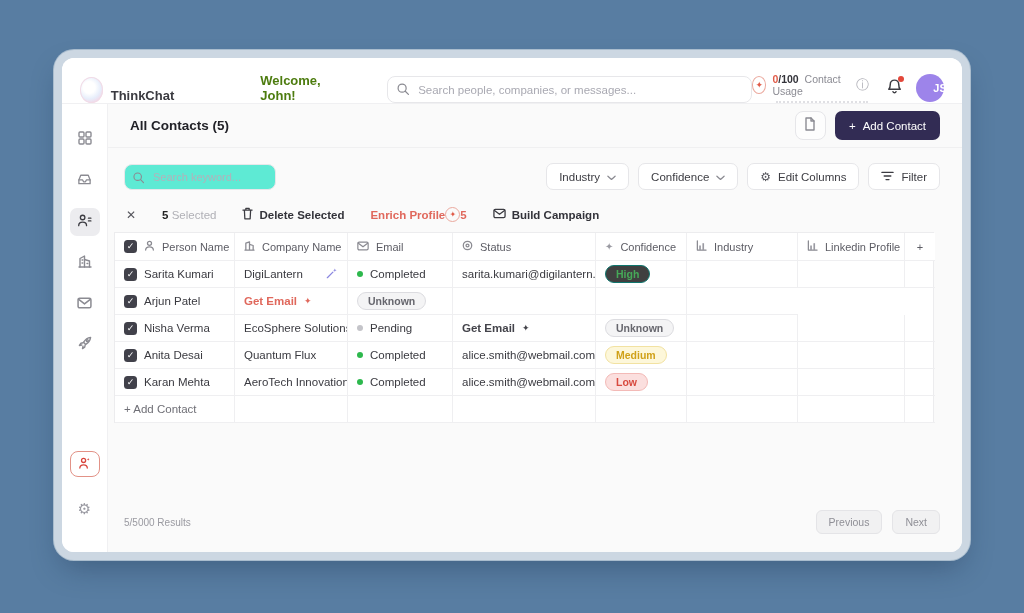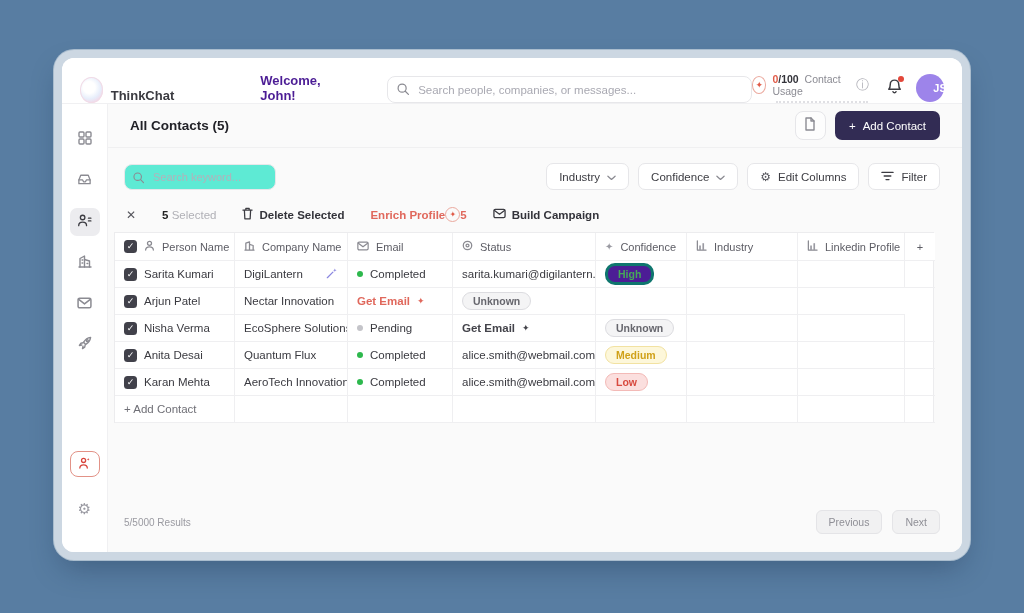--- a/index.html
+++ b/index.html
@@ -21,21 +21,21 @@
 
   
   .app-header {
     height:46px; flex:0 0 46px; display:flex; align-items:flex-end;
     padding:0 18px; border-bottom:1px solid #f0f0f2; background:#fff;
   }
   .logo { width:26px; height:26px; border-radius:50%;
     background:radial-gradient(circle at 40% 40%, #ffffff 28%, #e7eefb 55%, #f6cfe0 85%, #cfe2f5 100%);
     box-shadow:0 0 0 1px #f2dbe6 inset; }
   .brand { font-size:13px; color:#3a3a40; margin-left:8px; font-weight:bold; }
-  .welcome { font-size:13px; font-weight:bold; color:#4c1d95; margin-left:86px; }
+  .welcome { font-size:13px; font-weight:bold; color:#4d7c0f; margin-left:86px; }
   .global-search { position:relative; margin-left:40px; width:418px; }
   .global-search input {
     width:100%; height:27px; border:1px solid #e7e7ea; border-radius:8px;
     background:#fff; padding:0 19px 0 30px; font-size:11.5px; color:#444;
     font-family:"Liberation Sans", sans-serif; outline:none;
   }
   .global-search input::placeholder { color:#a9a9b2; }
   .gs-icon { position:absolute; left:9px; top:6px; }
   .header-right { margin-left:auto; display:flex; align-items:center; gap:13px; }
   .credit { display:flex; flex-direction:column; }
@@ -115,21 +115,21 @@
   .t-cell:last-child { border-right:none; }
   .t-head .t-cell { height:28px; color:#5c5c64; font-size:11px; background:#fff; }
   .h-icon { color:#9a9aa2; font-size:10px; line-height:1; }
   .checkbox { width:13px; height:13px; border-radius:3.5px; background:#41414a;
     color:#fff; font-size:9px; line-height:13px; text-align:center; flex:0 0 13px; }
   .dot { width:6px; height:6px; border-radius:50%; flex:0 0 6px; }
   .dot-green { background:#2db84d; }
   .dot-amber { background:#e6b52c; }
   .dot-gray  { background:#c4c4c9; }
   .pill { padding:2px 10px; border-radius:10px; font-size:10.5px; font-weight:bold; }
-  .pill-high    { background:#4c1d95; color:#46a958; border:3px solid #0f766e; }
+  .pill-high    { background:#404040; color:#46a958; border:1px solid #0f766e; }
   .pill-unknown { background:#f4f4f5; color:#66666d; border:1px solid #dcdce0; }
   .pill-medium  { background:#fdf7da; color:#d0a119; border:1px solid #f2e2a2; }
   .pill-low     { background:#fbdfde; color:#d84a3f; border:1px solid #f3bab7; }
   .email-red  { color:#e0685c; font-weight:bold; }
   .email-dark { color:#44444b; font-weight:bold; }
   .spark-red  { color:#e0685c; font-size:9px; }
   .spark-dark { color:#44444b; font-size:9px; }
   .wand-icon { margin-left:auto; }
   .add-row-cell { color:#6f6f76; }
   .plus-col { justify-content:center; color:#8b8b92; }
@@ -452,23 +452,20 @@
           <div class="t-cell"></div>
           <div class="t-cell"></div>
         </div>
 
         <div class="t-row">
           <div class="t-cell">
               <span class="checkbox glyph">✓</span>
               <span>Arjun Patel</span>
             </div>
           <div class="t-cell">
-              <span>Nectar Innovation</span>
-            </div>
-          <div class="t-cell">
               <span class="email-red">Get Email</span>
               <span class="spark-red glyph">✦</span>
             </div>
           <div class="t-cell">
               <span class="pill pill-unknown">Unknown</span>
             </div>
           <div class="t-cell"></div>
           <div class="t-cell"></div>
           <div class="t-cell"></div>
         </div>

